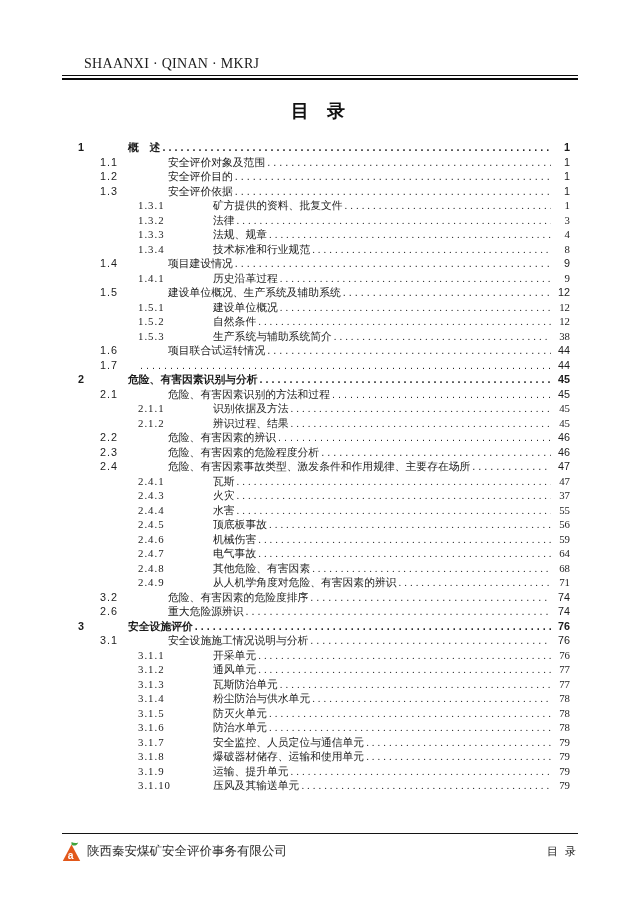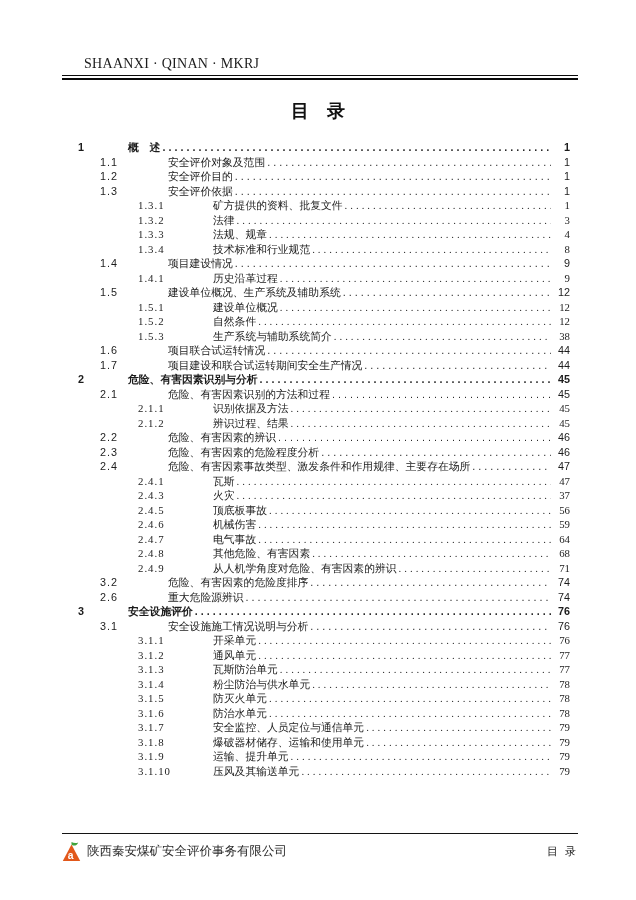--- a/index.html
+++ b/index.html
@@ -247,21 +247,20 @@
 
   <div class="toc-row l2">
     <span class="toc-num">1.6</span>
     <span class="toc-label">项目联合试运转情况</span>
     <span class="toc-dots"></span>
     <span class="toc-page">44</span>
   </div>
 
   <div class="toc-row l2">
     <span class="toc-num">1.7</span>
-    <span class="toc-label">项目建设和联合试运转期间安全生产情况</span>
     <span class="toc-dots"></span>
     <span class="toc-page">44</span>
   </div>
 
   <div class="toc-row l1">
     <span class="toc-num">2</span>
     <span class="toc-label">危险、有害因素识别与分析</span>
     <span class="toc-dots"></span>
     <span class="toc-page">45</span>
   </div>
@@ -316,20 +315,26 @@
   </div>
 
 
   <div class="toc-row l3">
     <span class="toc-num">2.4.3</span>
     <span class="toc-label">火灾</span>
     <span class="toc-dots"></span>
     <span class="toc-page">37</span>
   </div>
 
+  <div class="toc-row l3">
+    <span class="toc-num">2.4.4</span>
+    <span class="toc-label">水害</span>
+    <span class="toc-dots"></span>
+    <span class="toc-page">55</span>
+  </div>
 
   <div class="toc-row l3">
     <span class="toc-num">2.4.5</span>
     <span class="toc-label">顶底板事故</span>
     <span class="toc-dots"></span>
     <span class="toc-page">56</span>
   </div>
 
   <div class="toc-row l3">
     <span class="toc-num">2.4.6</span>

